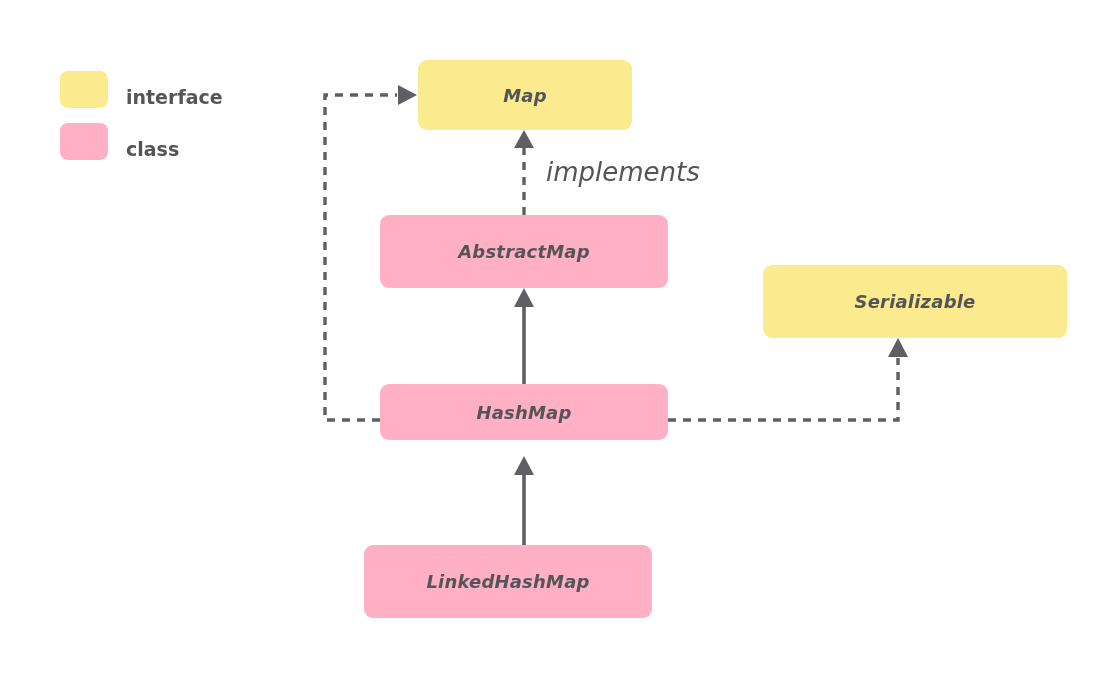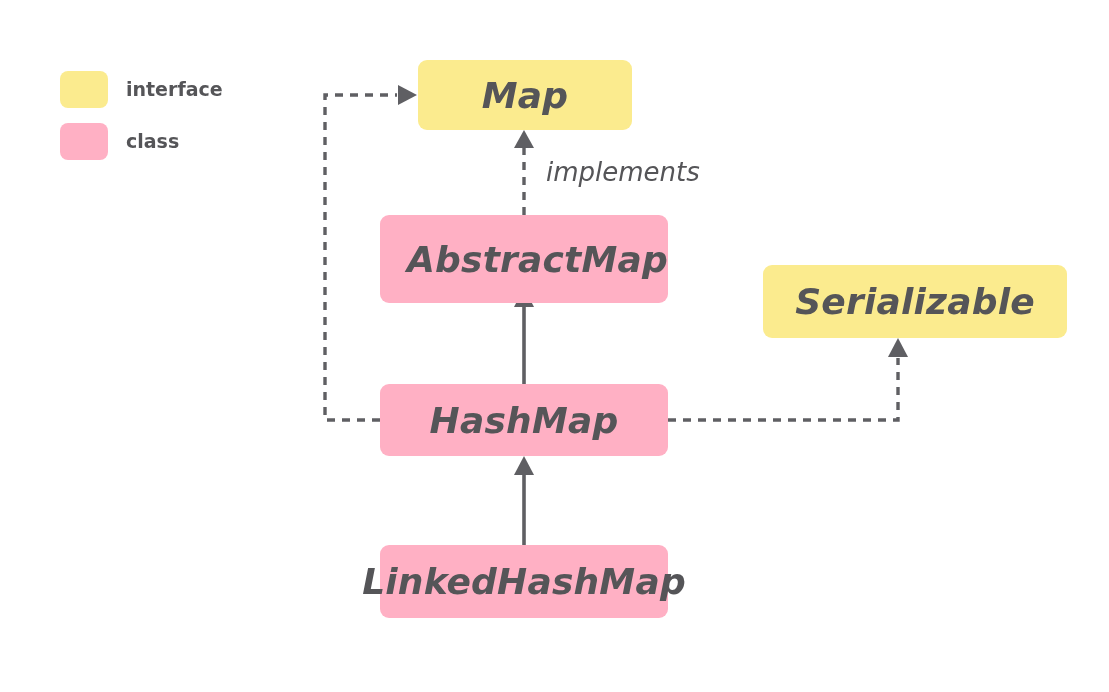--- a/index.html
+++ b/index.html
@@ -31,41 +31,41 @@
     border-radius: 9px;
     display: flex;
     align-items: center;
     justify-content: center;
     box-sizing: border-box;
   }
   .node-label {
     font-family: "DejaVu Sans", "Liberation Sans", sans-serif;
     font-weight: bold;
     font-style: italic;
-    font-size: 36px;
+    font-size: 18px;
     color: #555558;
     letter-spacing: 0.2px;
     white-space: nowrap;
   }
   
   #node-map        { left: 418px; top: 60px;  width: 214px; height: 70px; }
-  #node-abstractmap{ left: 380px; top: 215px; width: 288px; height: 88px; justify-content: flex-end; }
+  #node-abstractmap{ left: 380px; top: 215px; width: 288px; height: 73px; }
   #node-serializable{left: 763px; top: 265px; width: 304px; height: 73px; }
-  #node-hashmap    { left: 380px; top: 384px; width: 288px; height: 72px; justify-content: center; }
-  #node-linkedhashmap{left:380px; top: 545px; width: 288px; height: 73px; }
+  #node-hashmap    { left: 380px; top: 384px; width: 288px; height: 56px; justify-content: center; }
+  #node-linkedhashmap{left:364px; top: 545px; width: 288px; height: 73px; }
 
   
   #legend {
     position: absolute;
     left: 60px;
     top: 70px;
   }
   .legend-row {
     display: flex;
-    align-items: center;
+    align-items: flex-end;
     height: 38px;
     margin-bottom: 14px;
   }
   .legend-swatch {
     width: 48px;
     height: 37px;
     border-radius: 8px;
     flex: none;
   }
   .legend-text {

